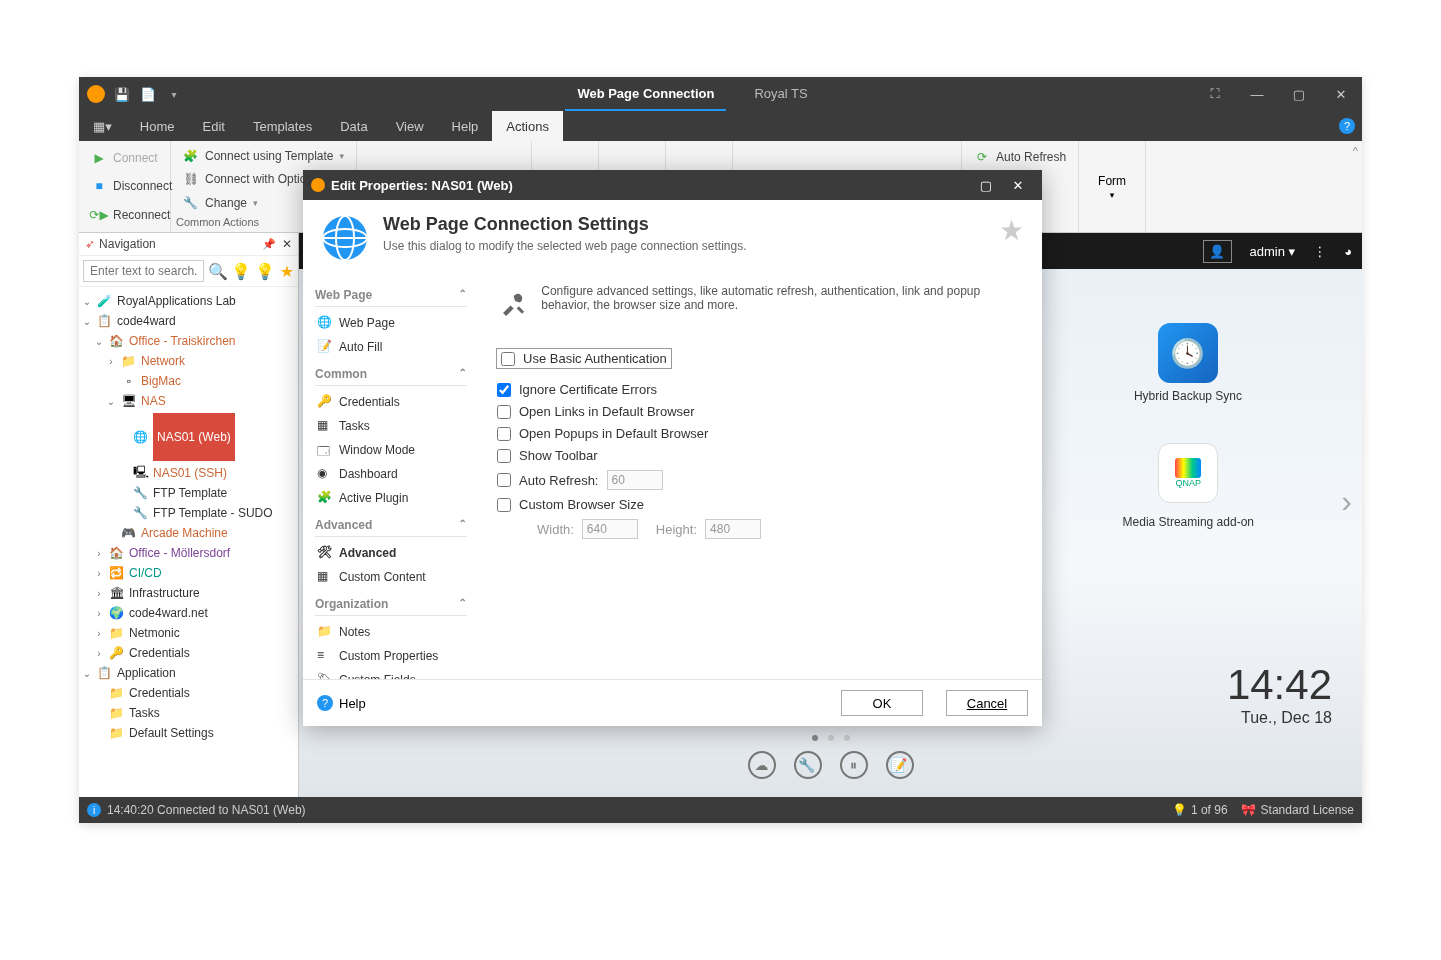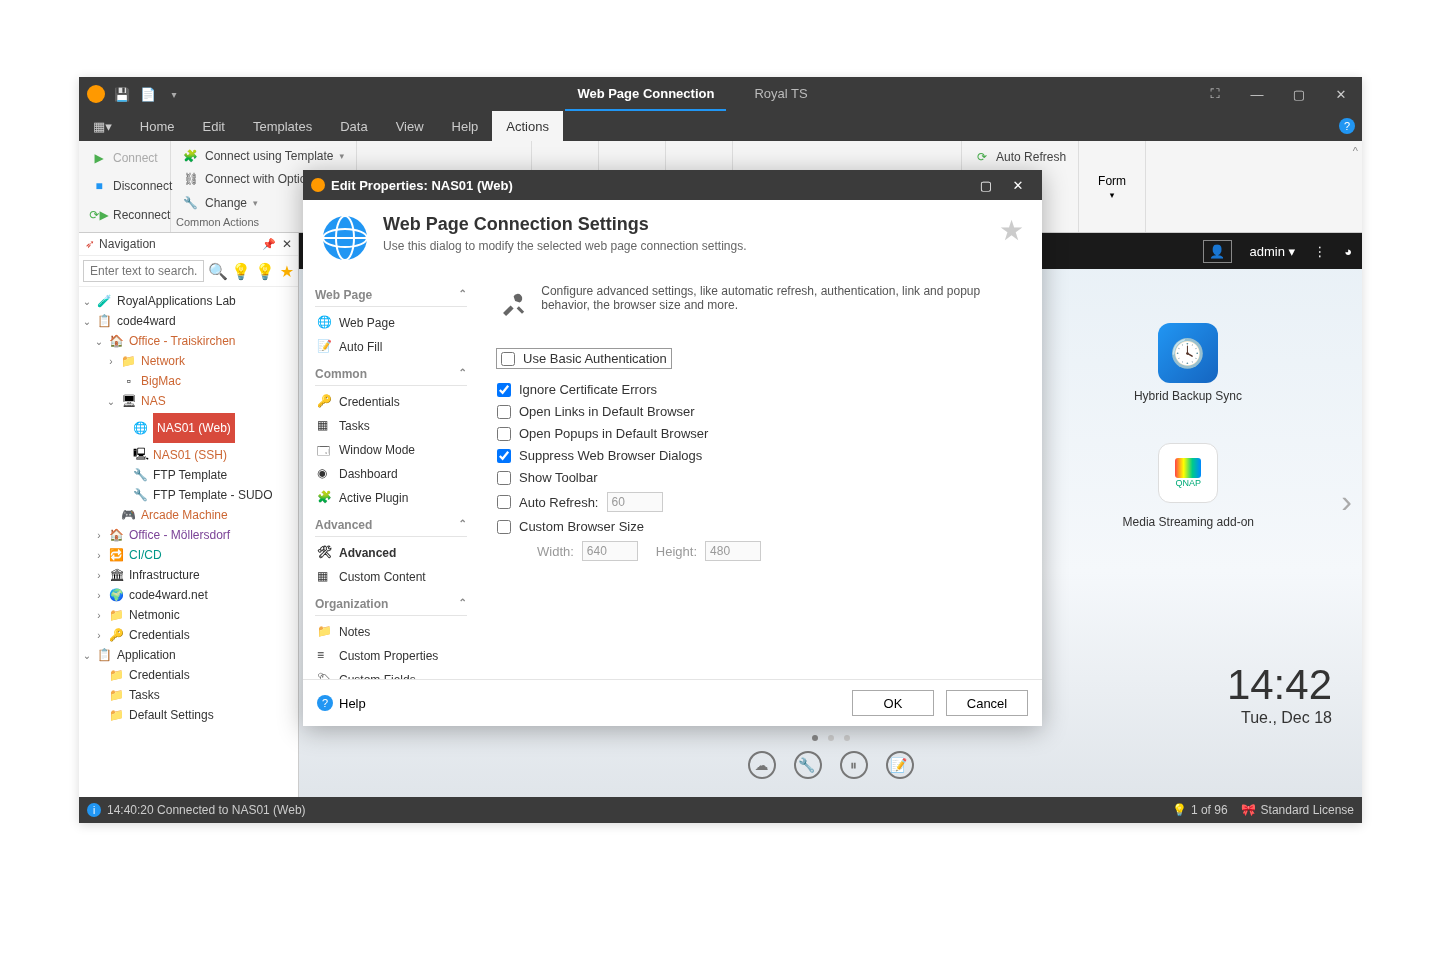--- a/index.html
+++ b/index.html
@@ -34,21 +34,21 @@
 .nav-search { display: flex; align-items: center; padding: 4px; gap: 4px; border-bottom: 1px solid #eee; }
 .nav-search input { flex: 1; border: 1px solid #ccc; padding: 3px 6px; font-size: 12px; min-width: 0; }
 .tree { flex: 1; overflow: auto; font-size: 12px; padding: 4px 0; }
 .tree-item { display: flex; align-items: center; padding: 2px 0; cursor: pointer; white-space: nowrap; }
 .tree-item .chev { width: 12px; text-align: center; color: #777; font-size: 10px; }
 .tree-item .ico { width: 16px; height: 16px; margin: 0 4px; display: flex; align-items: center; justify-content: center; }
 .tree-item .lbl { color: #333; }
 .tree-item.red .lbl { color: #c63; }
 .tree-item.purple .lbl { color: #7b4397; }
 .tree-item.teal .lbl { color: #009688; }
-.tree-item.selected .lbl { background: #d84a3c; color: #fff; padding: 8px 4px; }
+.tree-item.selected .lbl { background: #d84a3c; color: #fff; padding: 17px 4px; }
 .depth-0 { padding-left: 2px; } .depth-1 { padding-left: 14px; } .depth-2 { padding-left: 26px; }
 .depth-3 { padding-left: 38px; }
 .main-view { flex: 1; position: relative; background: linear-gradient(180deg,#e8f0f6 0%, #f5f8fb 60%, #e0e5ea 100%); overflow: hidden; }
 .qnap-top { position: absolute; top: 0; left: 0; right: 0; height: 36px; background: #1a1a1a; display: flex; align-items: center; justify-content: flex-end; padding: 0 10px; gap: 18px; color: #fff; font-size: 13px; }
 .qnap-tile { position: absolute; display: flex; flex-direction: column; align-items: center; color: #333; font-size: 12px; }
 .qnap-tile .tile-ico { width: 60px; height: 60px; border-radius: 12px; margin-bottom: 6px; }
 .qnap-time { position: absolute; right: 30px; bottom: 70px; text-align: right; color: #333; }
 .qnap-time .big { font-size: 42px; font-weight: 300; }
 .qnap-dock { position: absolute; bottom: 18px; left: 50%; transform: translateX(-50%); display: flex; gap: 18px; }
 .qnap-dock .dock-ico { width: 28px; height: 28px; border: 2px solid #777; border-radius: 50%; display: flex; align-items: center; justify-content: center; color: #777; font-size: 14px; }
@@ -73,21 +73,21 @@
 .dlg-main .intro { display: flex; gap: 14px; margin-bottom: 18px; }
 .dlg-main .intro p { color: #555; font-size: 12px; }
 .opt-row { display: flex; align-items: center; gap: 8px; margin: 7px 0; font-size: 13px; }
 .opt-row input[type=checkbox] { width: 14px; height: 14px; }
 .opt-row .num { width: 56px; border: 1px solid #ccc; padding: 2px 4px; font-size: 12px; }
 .opt-row .muted { color: #999; }
 .indent { margin-left: 40px; }
 .dlg-footer { border-top: 1px solid #e4e4e4; padding: 10px 14px; display: flex; align-items: center; }
 .dlg-footer .spacer { flex: 1; }
 .dlg-footer button { width: 82px; height: 26px; border: 1px solid #aaa; background: #fff; font-size: 13px; cursor: pointer; }
-.dlg-footer button + button { margin-left: 12px; }
+.dlg-footer button + button { margin-left: 23px; text-decoration: underline; }
 svg { display: block; }
 </style>
 </head>
 <body>
 
 <div class="app">
 
   <div class="titlebar">
     <div class="qat">
       <span style="background:#f90;border-radius:50%;"></span>
@@ -555,24 +555,20 @@
         </div>
       <div class="opt-row">
           <input type="checkbox" style="">
           <span>Open Links in Default Browser</span>
         </div>
       <div class="opt-row">
           <input type="checkbox" style="">
           <span>Open Popups in Default Browser</span>
         </div>
       <div class="opt-row">
-          <input type="checkbox" checked="" style="">
-          <span>Suppress Web Browser Dialogs</span>
-        </div>
-      <div class="opt-row">
           <input type="checkbox" style="">
           <span>Show Toolbar</span>
         </div>
       <div class="opt-row">
           <input type="checkbox" style="">
           <span>Auto Refresh:</span>
           <input class="num muted" disabled="" value="60" style="">
         </div>
       <div class="opt-row">
           <input type="checkbox" style="">

